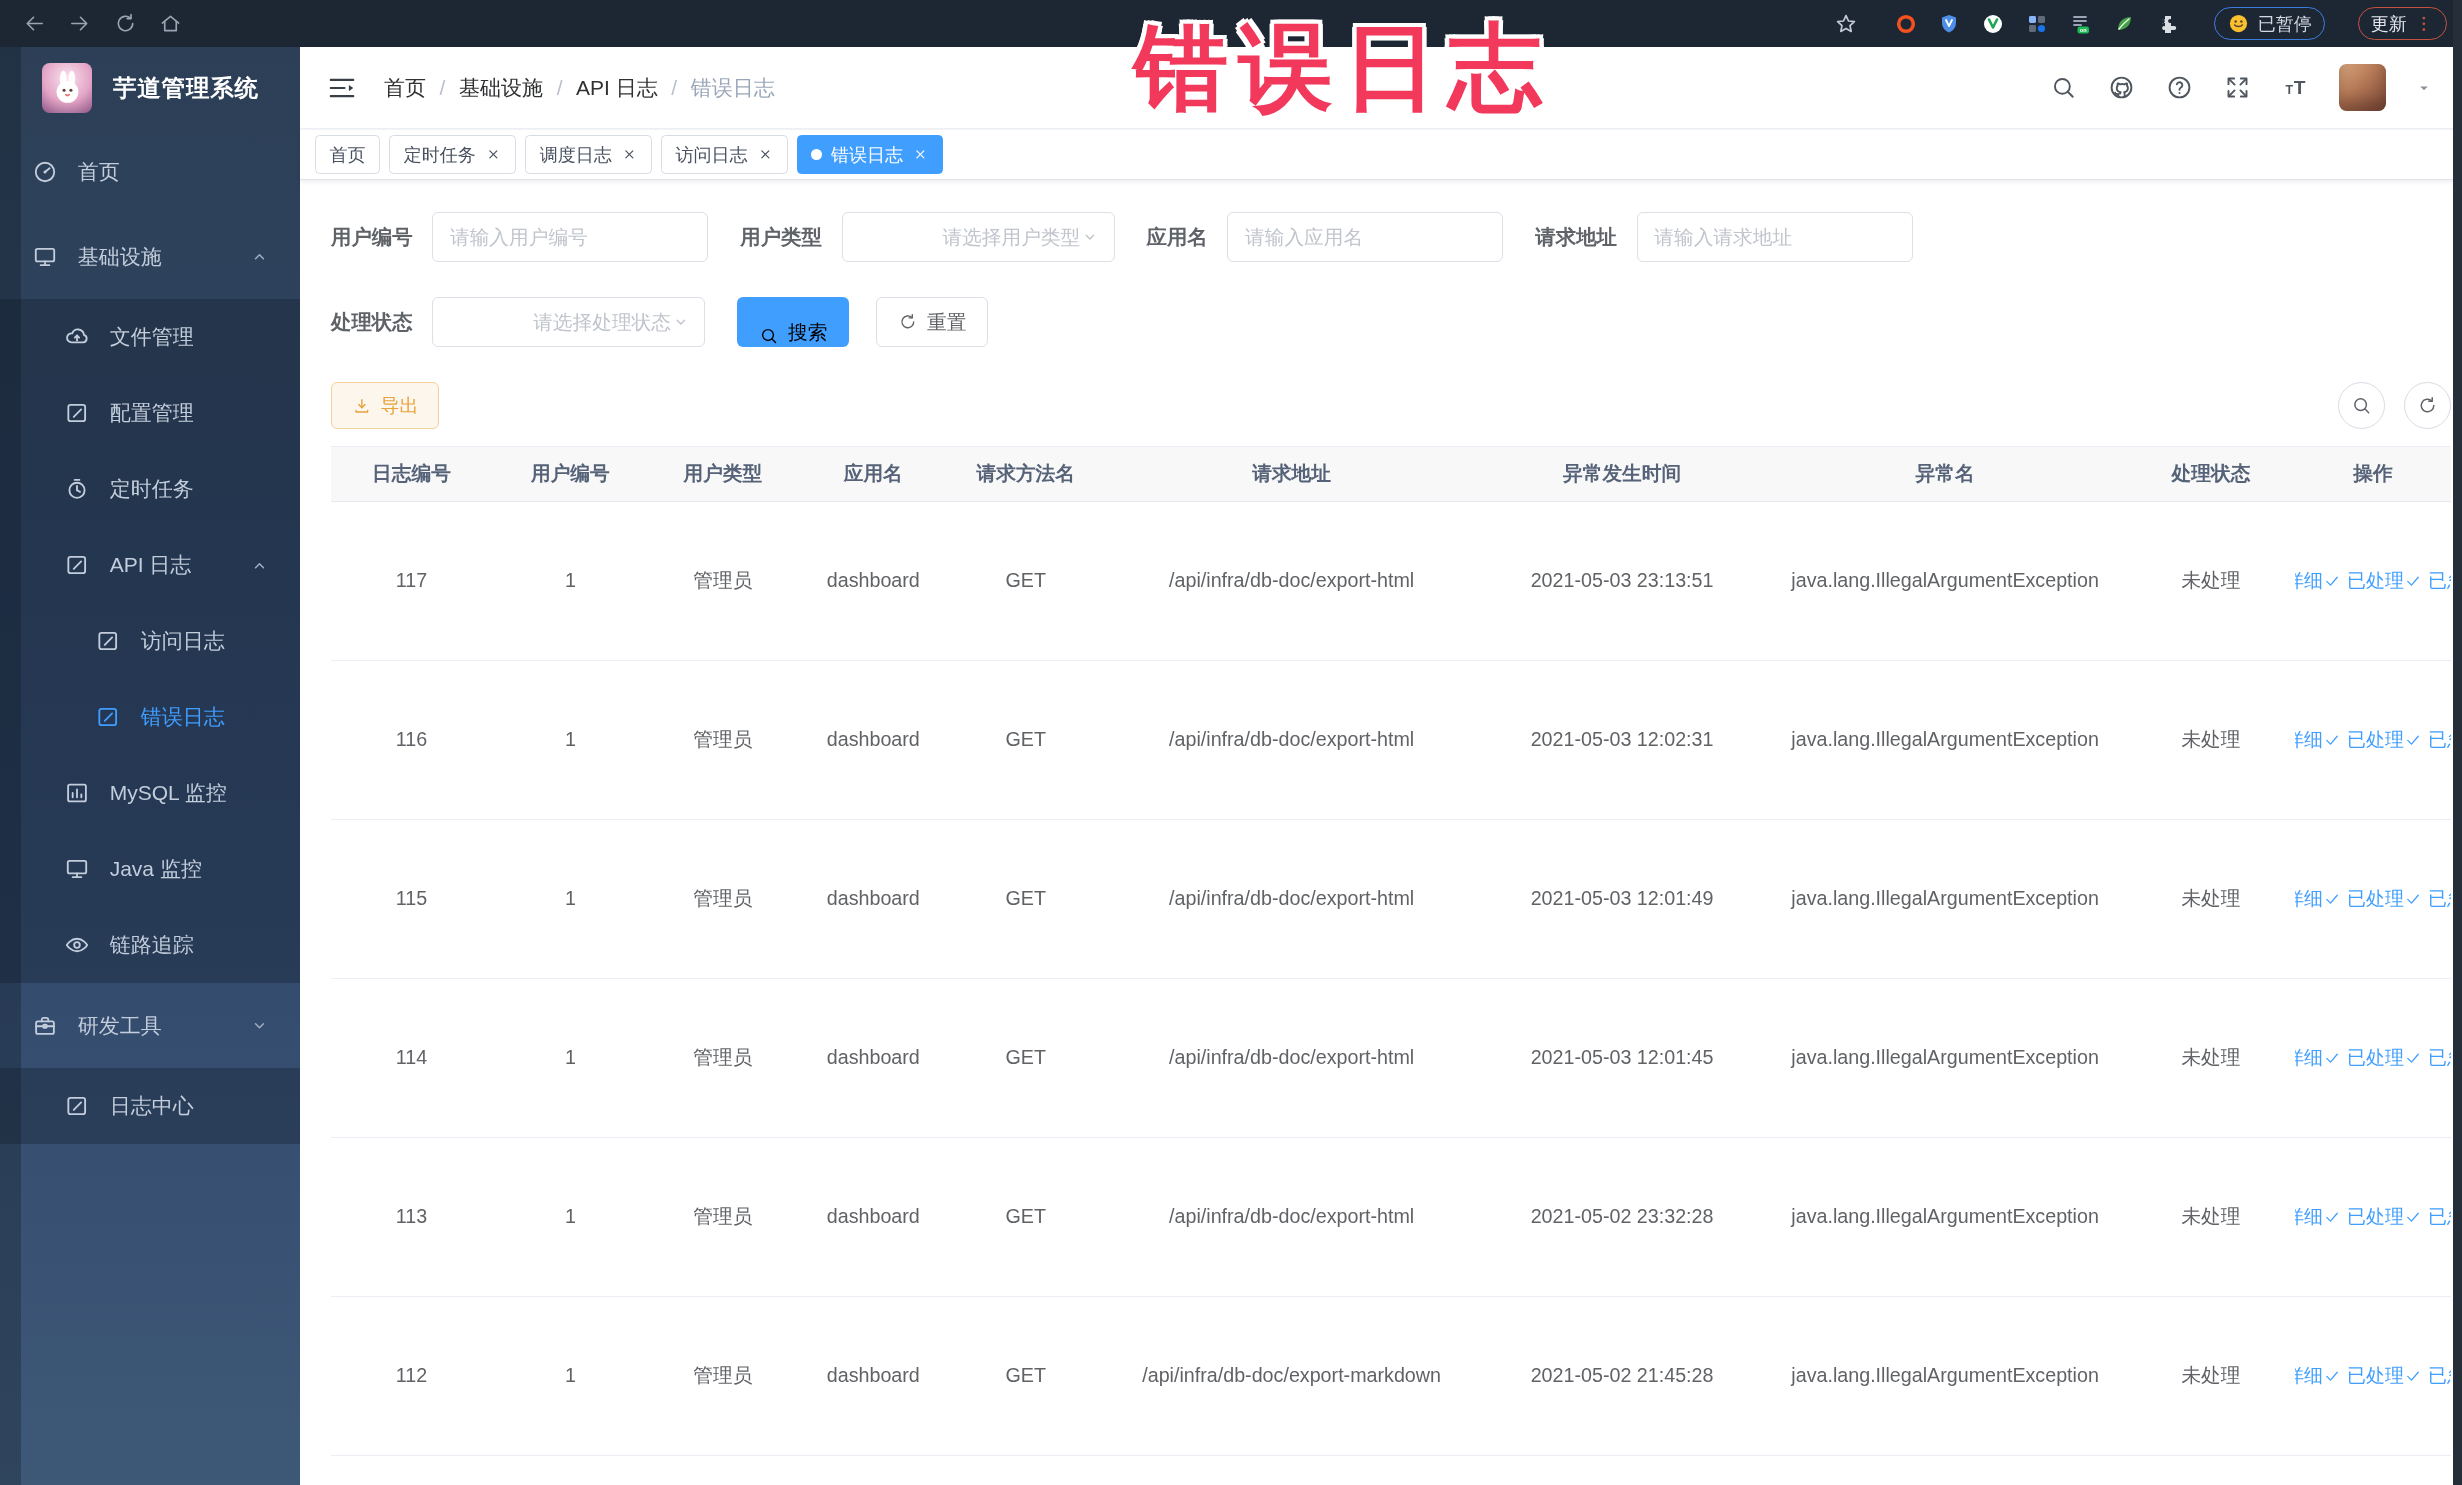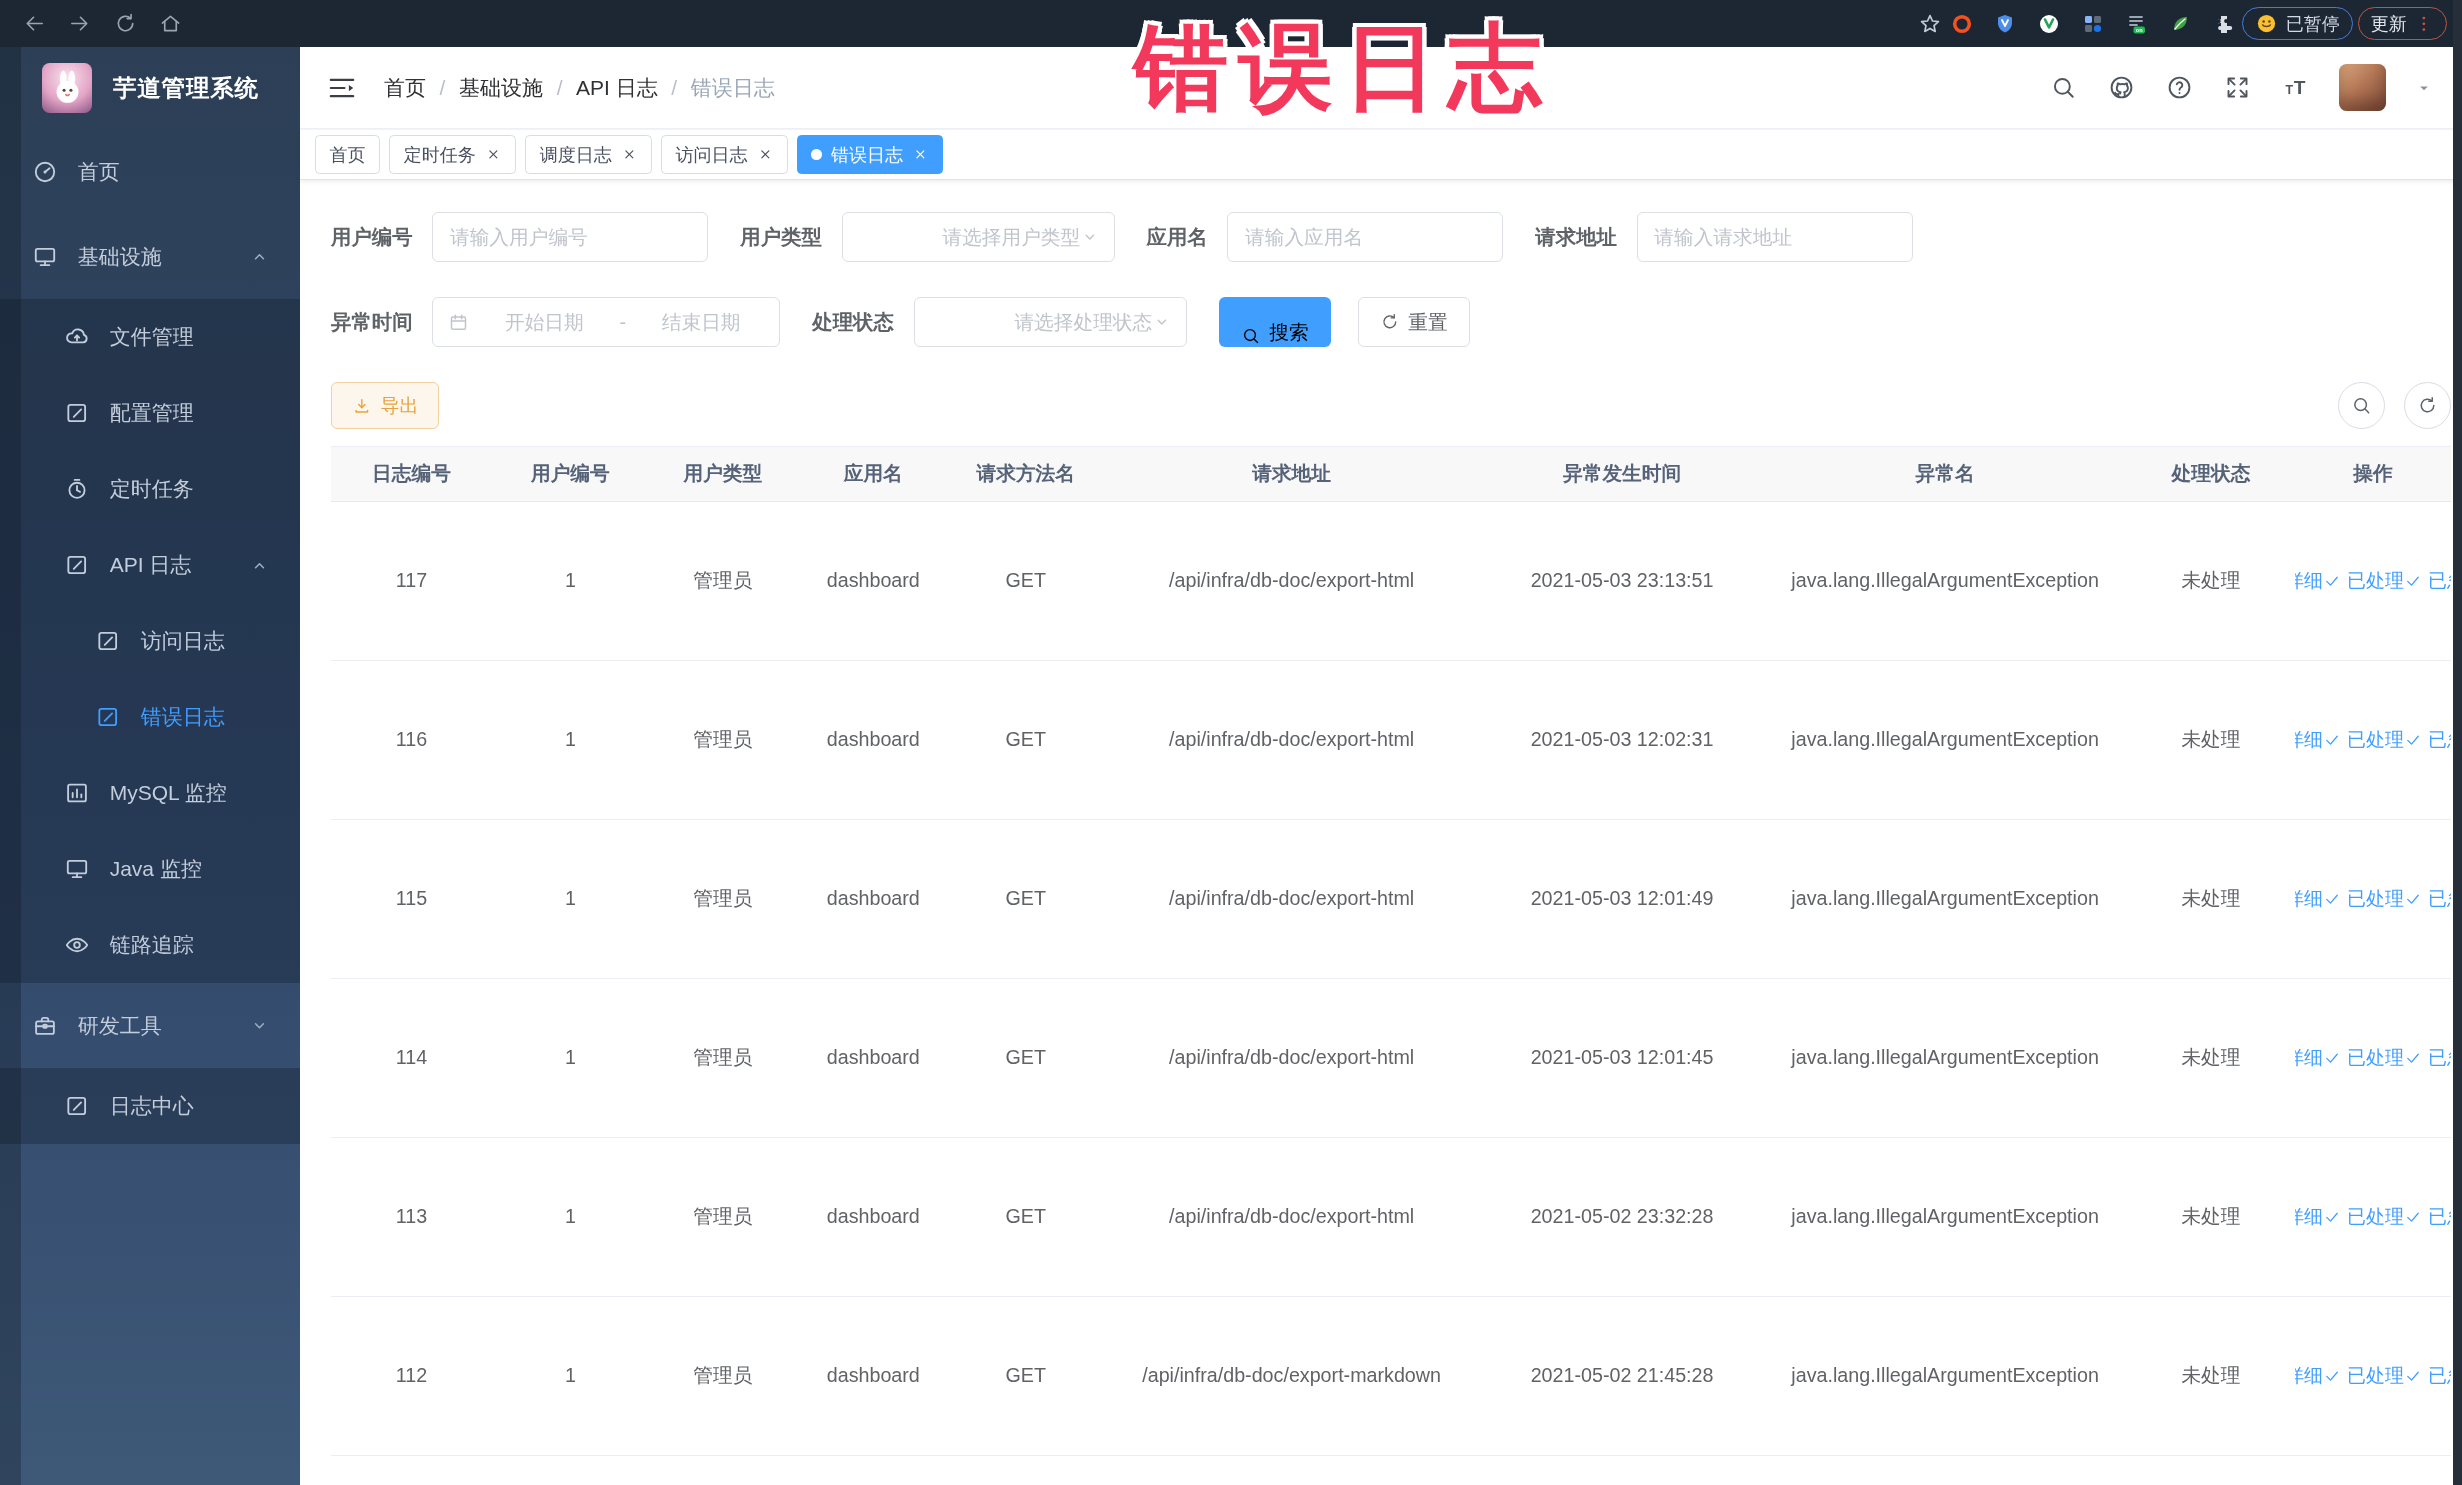--- a/index.html
+++ b/index.html
@@ -8,21 +8,21 @@
   
   .browser-bar{height:47px;background:#1d2734;display:flex;align-items:center;padding:0 15px;gap:7.6px;color:#dfe3ea;position:relative;z-index:10;}
   .nav-btn{width:38px;height:38px;display:flex;align-items:center;justify-content:center;color:#9aa5b3;}
   .nav-btn .icon{width:23px;height:23px;}
   .url-pill{width:901px;height:36px;background:#151d29;border-radius:18px;display:flex;align-items:center;padding:0 18px;gap:10.6px;margin-left:7.6px;}
   .url-warn{display:flex;align-items:center;gap:7.6px;color:#dfe3ea;font-size:19px;}
   .url-warn .icon{width:19.7px;height:19.7px;color:#dfe3ea;}
   .url-sep{width:1.5px;height:21px;background:#39455a;}
   .url-text{font-size:19.7px;font-weight:600;color:#eef1f6;white-space:nowrap;}
   .url-text .path{color:#8d98a8;font-weight:400;}
-  .browser-right{margin-left:auto;display:flex;align-items:center;gap:5px;}
+  .browser-right{margin-left:auto;display:flex;align-items:center;gap:33px;}
   .b-icon{width:27px;height:27px;display:flex;align-items:center;justify-content:center;color:#c3cbd6;}
   .b-icon .icon{width:24px;height:24px;}
   .pill{height:33px;border-radius:16.7px;display:flex;align-items:center;gap:7.6px;padding:0 12px;font-size:18px;}
   .paused-pill{border:1.5px solid #3d7de0;color:#d3d9e3;}
   .paused-pill .icon{width:23px;height:23px;}
   .update-pill{border:1.5px solid #c4523e;color:#e4e8ee;}
   .update-pill .icon{width:19.7px;height:19.7px;color:#c4523e;}
 
   
   .app{display:flex;height:1439px;}
@@ -545,36 +545,20 @@
           <span class="f-label">应用名</span>
           <input class="f-input w365" placeholder="请输入应用名" style="">
         </div>
         <div class="f-group">
           <span class="f-label">请求地址</span>
           <input class="f-input w365" placeholder="请输入请求地址" style="">
         </div>
       </div>
 
       <div class="filter-row">
-        <div class="f-group">
-          <span class="f-label">异常时间</span>
-          <div class="f-range w460">
-            <span class="icon">
-                <svg viewBox="0 0 24 24" fill="none" stroke="currentColor" stroke-width="1.7" stroke-linecap="round" stroke-linejoin="round">
-                  <rect x="4" y="5.8" width="16" height="14" rx="1.5"></rect>
-                  <line x1="8.4" y1="3.8" x2="8.4" y2="7.8"></line>
-                  <line x1="15.6" y1="3.8" x2="15.6" y2="7.8"></line>
-                  <line x1="4" y1="10.4" x2="20" y2="10.4"></line>
-                </svg>
-              </span>
-            <span class="ph">开始日期</span>
-            <span class="sep">-</span>
-            <span class="ph">结束日期</span>
-          </div>
-        </div>
         <div class="f-group">
           <span class="f-label">处理状态</span>
           <div class="f-select w360">
             <span>请选择处理状态</span>
             <span class="icon">
                 <svg viewBox="0 0 24 24" fill="none" stroke="currentColor" stroke-width="1.7" stroke-linecap="round" stroke-linejoin="round">
                   <polyline points="7.5 10 12 14.5 16.5 10"></polyline>
                 </svg>
               </span>
           </div>

